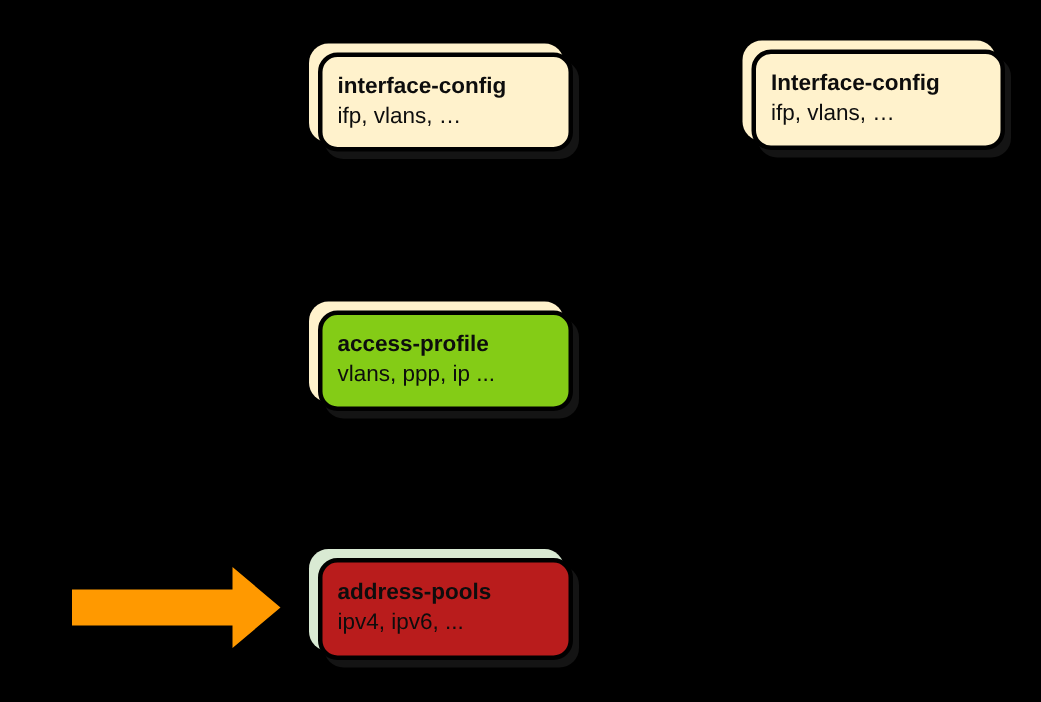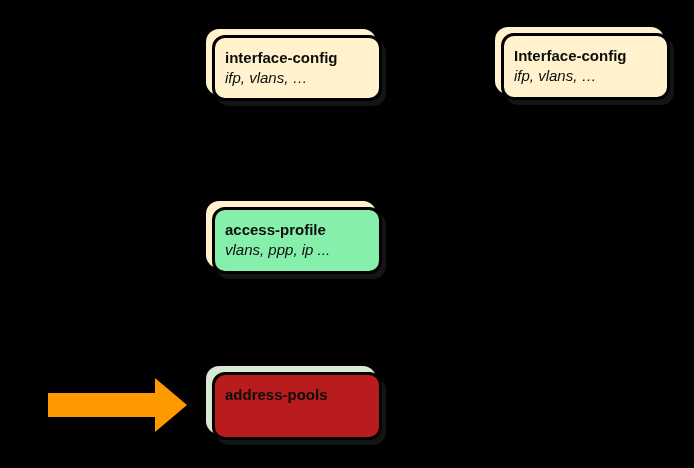--- a/index.html
+++ b/index.html
@@ -24,21 +24,20 @@
     padding: 10px 8px 0 10px;
     color: #0d0d0d;
   }
   .node .title {
     font-weight: bold;
     font-size: 15px;
     line-height: 20px;
     white-space: nowrap;
   }
   .node .subtitle {
-    font-style: italic;
     font-size: 15px;
     line-height: 20px;
     white-space: nowrap;
   }
   #node-interface-config       { left: 212px; top: 35px;  width: 170px; height: 66px; }
   #node-interface-config-alt   { left: 501px; top: 33px;  width: 169px; height: 67px; }
   #node-access-profile         { left: 212px; top: 207px; width: 170px; height: 67px; }
   #node-address-pools          { left: 212px; top: 372px; width: 170px; height: 68px; }
   #highlight-arrow {
     position: absolute;
@@ -56,26 +55,27 @@
   <div class="node" id="node-interface-config" style="background-color: rgb(255, 242, 204); box-shadow: rgb(255, 242, 204) -6px -6px 0px 0px, rgb(20, 20, 20) 4px 5px 0px 0px;">
     <div class="title">interface-config</div>
     <div class="subtitle">ifp, vlans, …</div>
   </div>
 
   <div class="node" id="node-interface-config-alt" style="background-color: rgb(255, 242, 204); box-shadow: rgb(255, 242, 204) -6px -6px 0px 0px, rgb(20, 20, 20) 4px 5px 0px 0px;">
     <div class="title">Interface-config</div>
     <div class="subtitle">ifp, vlans, …</div>
   </div>
 
-  <div class="node" id="node-access-profile" style="background-color: #86efac; box-shadow: rgb(255, 242, 204) -6px -6px 0px 0px, rgb(20, 20, 20) 4px 5px 0px 0px;">
+  <div class="node" id="node-access-profile" style="background-color: #84cc16; box-shadow: rgb(255, 242, 204) -6px -6px 0px 0px, rgb(20, 20, 20) 4px 5px 0px 0px;">
     <div class="title">access-profile</div>
     <div class="subtitle">vlans, ppp, ip ...</div>
   </div>
 
   <div class="node" id="node-address-pools" style="background-color: #b91c1c; box-shadow: rgb(217, 234, 211) -6px -6px 0px 0px, rgb(20, 20, 20) 4px 5px 0px 0px;">
     <div class="title">address-pools</div>
+    <div class="subtitle">ipv4, ipv6, ...</div>
   </div>
 
   <svg id="highlight-arrow" viewBox="0 0 142 58" aria-hidden="true">
     <polygon points="2,17 109,17 109,2 141,29 109,56 109,41 2,41" fill="#FF9900"></polygon>
   </svg>
 
 </div>
 
 </body></html>

